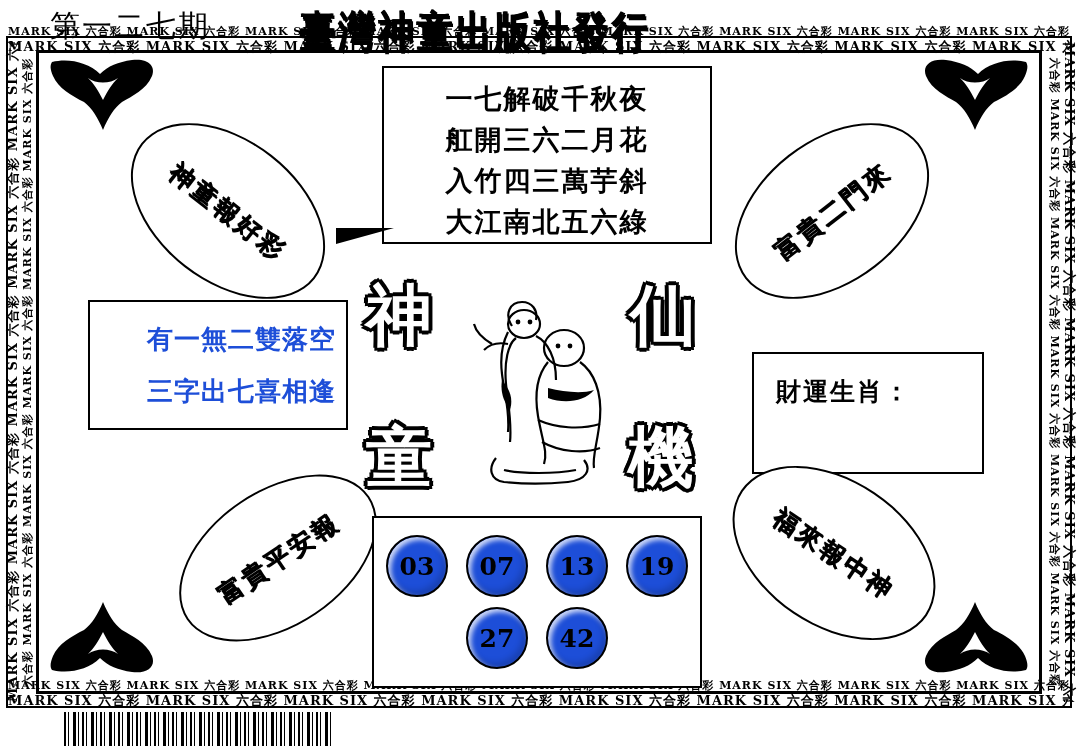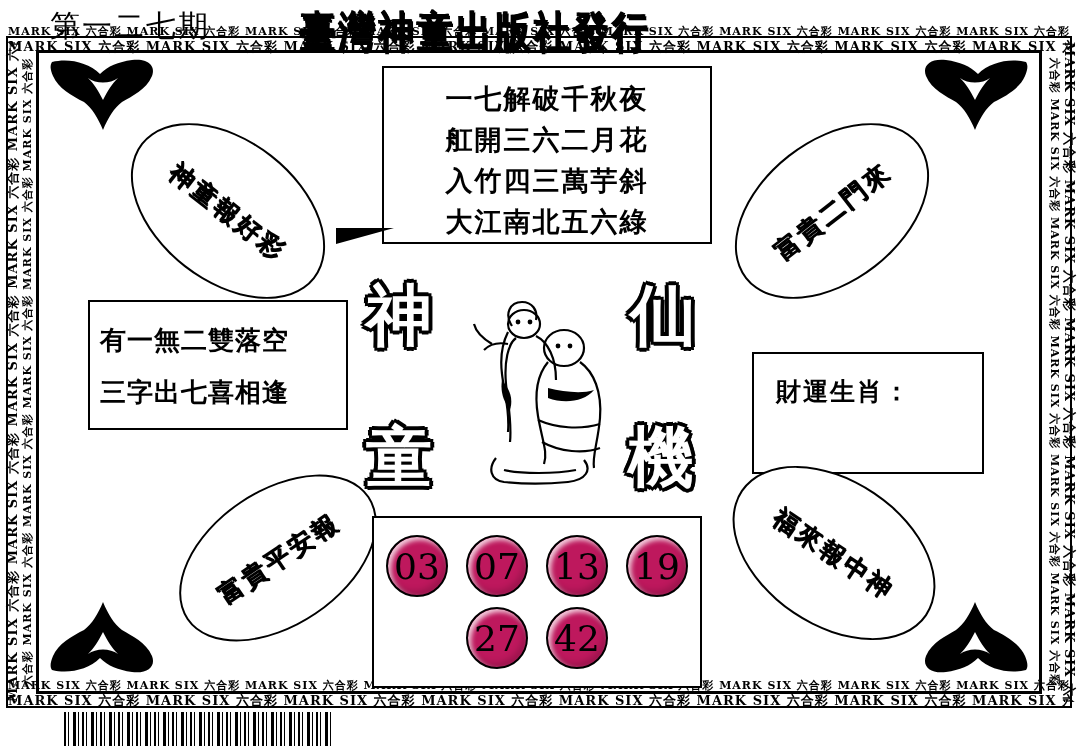--- a/index.html
+++ b/index.html
@@ -161,27 +161,27 @@
     border-right: 58px solid transparent;
     border-bottom: 46px solid transparent;
   }
 
   #bubble-left {
     left: 88px; top: 300px;
     width: 260px; height: 130px;
     padding: 12px 10px 0 10px;
   }
   #bubble-left .line {
-    font-family: Liberation Sans, sans-serif;
+    font-family: Liberation Serif, serif;
     font-size: 26px;
     font-weight: bold;
     letter-spacing: 1px;
     line-height: 52px;
-    text-align: left;
-    color: #000000;
+    text-align: right;
+    color: #1d4ed8;
     white-space: nowrap;
   }
   #bubble-left-tail {
     left: 262px; top: 424px;
     border-top: 14px solid #000;
     border-right: 0 solid transparent;
     border-bottom: 58px solid transparent;
     border-left: 0px solid transparent;
     width: 0;
   }
@@ -286,27 +286,27 @@
     flex-wrap: wrap;
     align-content: center;
     justify-content: center;
     padding: 8px 10px;
     gap: 10px 18px;
   }
   .ball {
     width: 58px; height: 58px;
     border-radius: 50%;
     border: 2px solid #000;
-    background: #be185d;
+    background: #1d4ed8;
     display: flex;
     align-items: center;
     justify-content: center;
     font-family: "DejaVu Serif", serif;
-    font-size: 36px;
-    font-weight: normal;
+    font-size: 25px;
+    font-weight: bold;
     color: #000;
     box-shadow: inset -3px -4px 6px rgba(0,0,0,0.18), inset 3px 3px 5px rgba(255,255,255,0.8);
   }
 
   
   #barcode {
     position: absolute;
     left: 64px; top: 712px;
     width: 268px; height: 34px;
     background:

